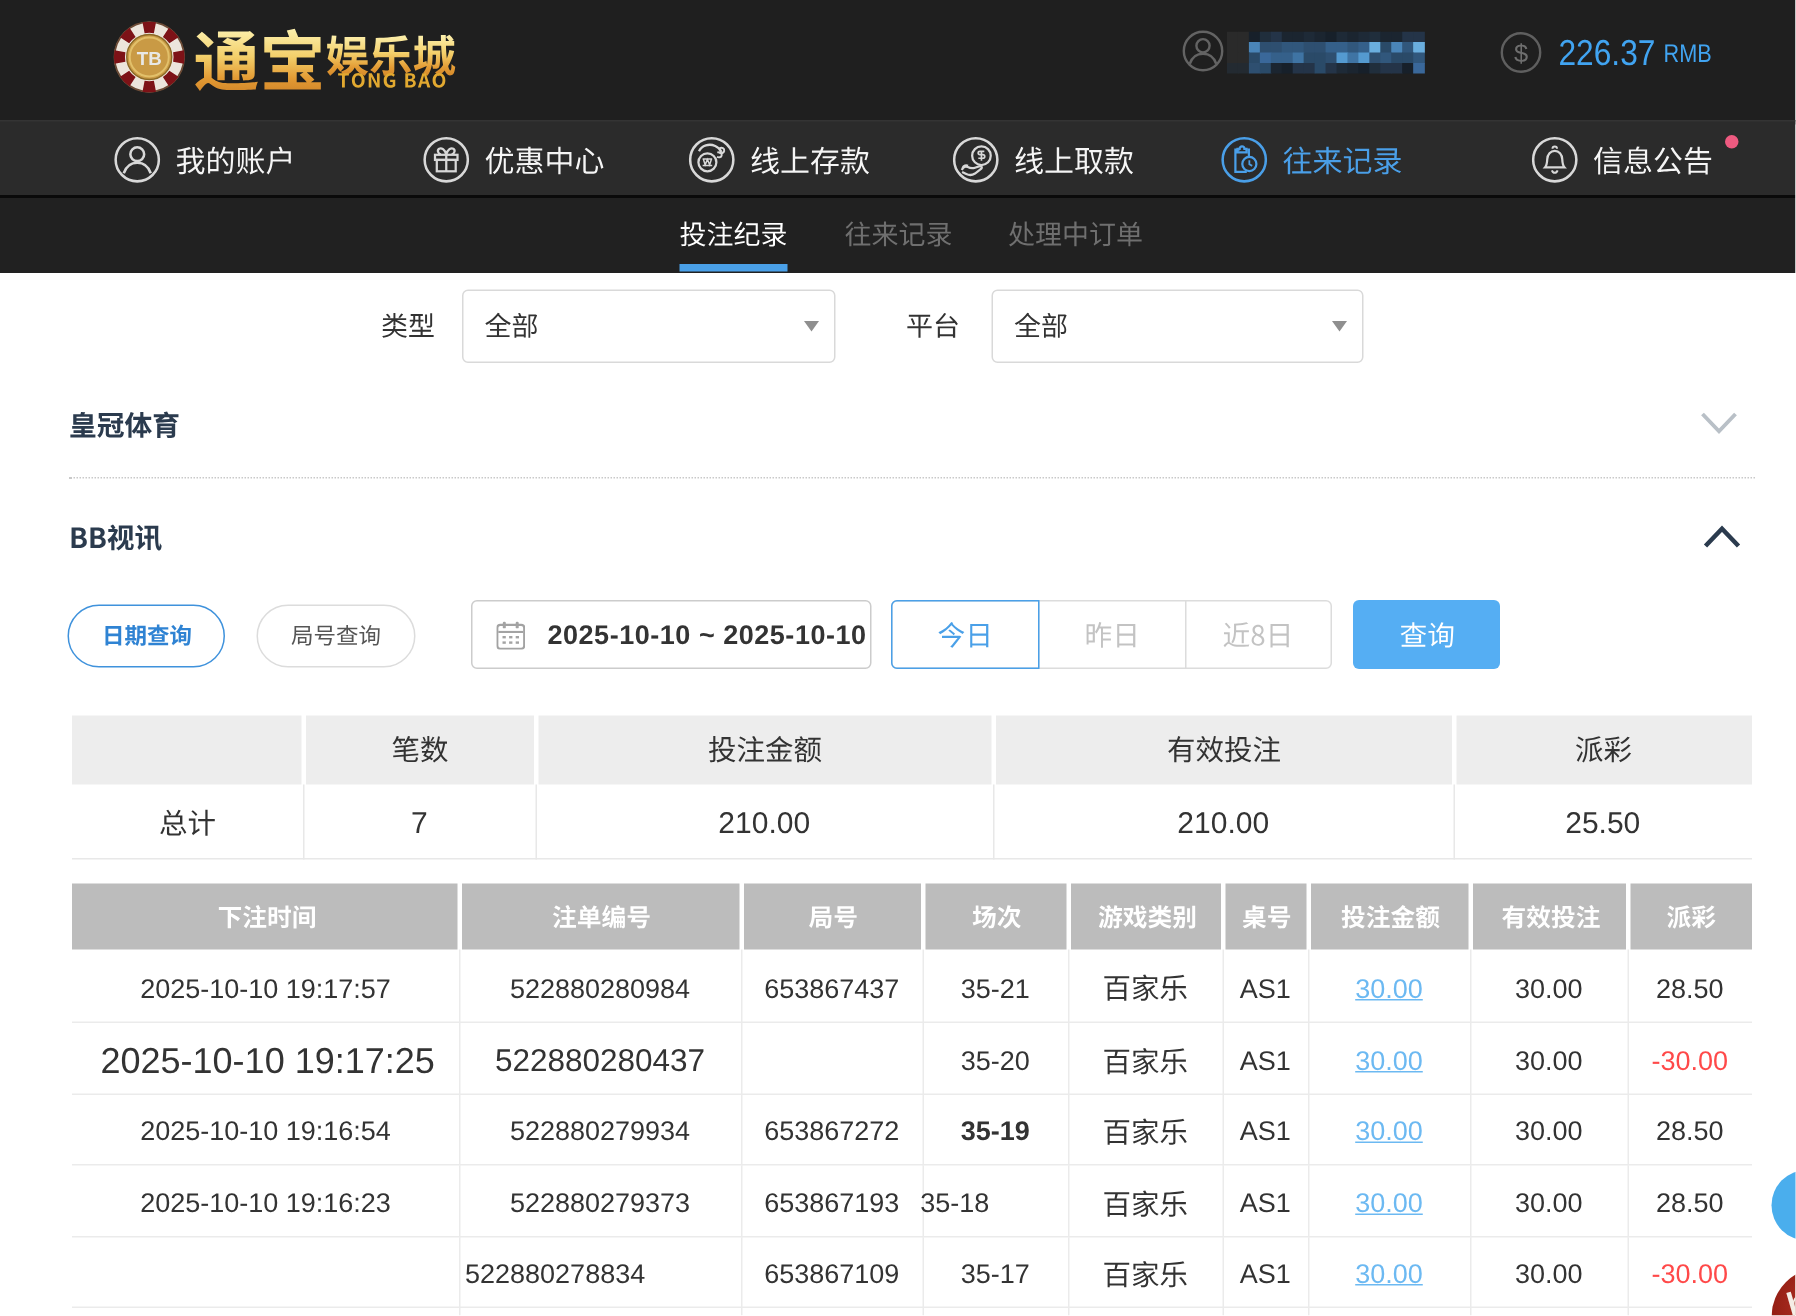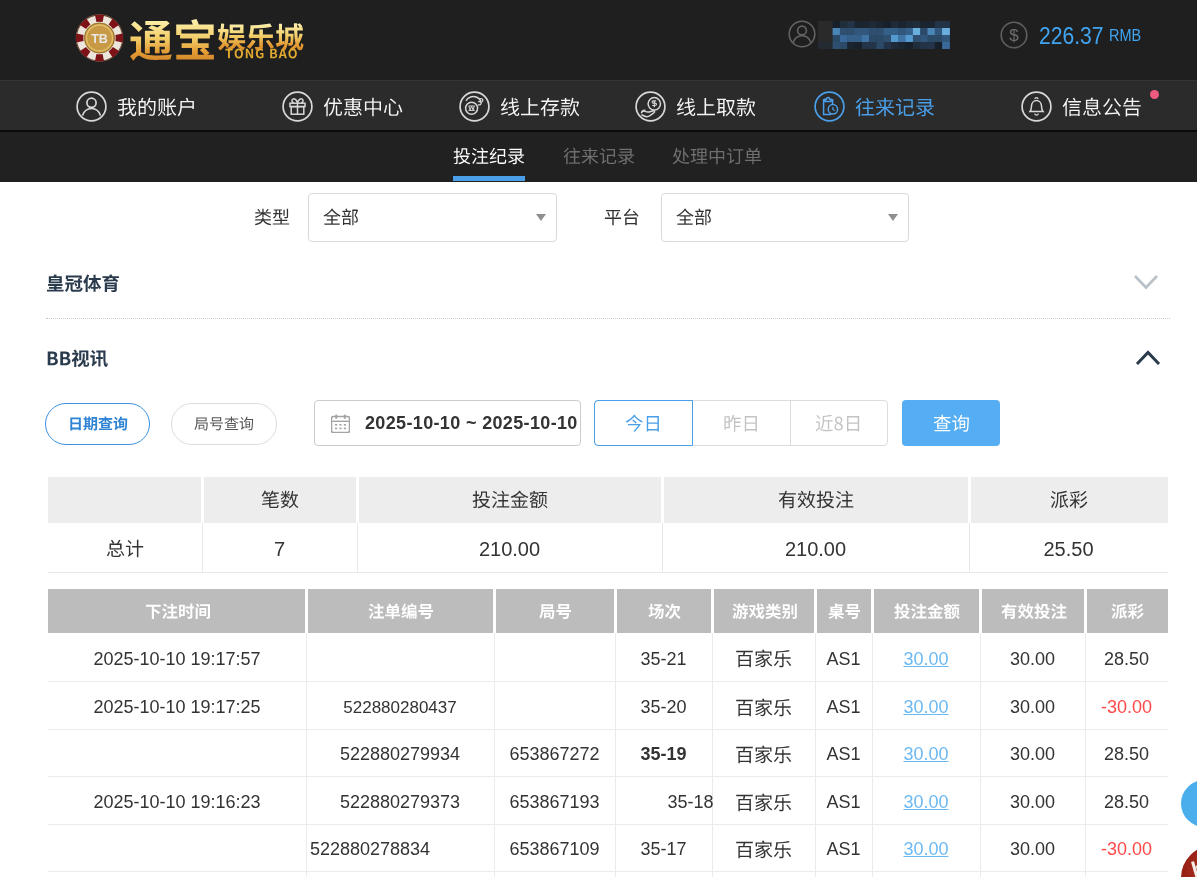--- a/index.html
+++ b/index.html
@@ -417,60 +417,63 @@
 <div class="abs" style="left:48px;top:633px;width:1120px;height:49px;border-bottom:1px solid #ebebeb"></div>
 <div class="abs" style="left:306px;top:633px;width:1px;height:49px;background:#ebebeb"></div>
 <div class="abs" style="left:494px;top:633px;width:1px;height:49px;background:#ebebeb"></div>
 <div class="abs" style="left:615px;top:633px;width:1px;height:49px;background:#ebebeb"></div>
 <div class="abs" style="left:712px;top:633px;width:1px;height:49px;background:#ebebeb"></div>
 <div class="abs" style="left:815px;top:633px;width:1px;height:49px;background:#ebebeb"></div>
 <div class="abs" style="left:872px;top:633px;width:1px;height:49px;background:#ebebeb"></div>
 <div class="abs" style="left:980px;top:633px;width:1px;height:49px;background:#ebebeb"></div>
 <div class="abs" style="left:1085px;top:633px;width:1px;height:49px;background:#ebebeb"></div>
 <div style="position:absolute;left:67.0px;top:645.5px;width:220px;font-size:18px;color:#333;font-weight:400;line-height:27px;letter-spacing:0px;text-align:center;white-space:nowrap;">2025-10-10 19:17:57</div>
+<div style="position:absolute;left:310.0px;top:645.5px;width:180px;font-size:18px;color:#333;font-weight:400;line-height:27px;letter-spacing:0px;text-align:center;white-space:nowrap;">522880280984</div>
+<div style="position:absolute;left:474.5px;top:645.5px;width:160px;font-size:18px;color:#333;font-weight:400;line-height:27px;letter-spacing:0px;text-align:center;white-space:nowrap;">653867437</div>
 <div style="position:absolute;left:613.5px;top:645.5px;width:100px;font-size:18px;color:#333;font-weight:400;line-height:27px;letter-spacing:0px;text-align:center;white-space:nowrap;">35-21</div>
 <div style="position:absolute;left:735.0px;top:649.3px">
       <svg style="display:block;overflow:visible;" width="57.0" height="20.1" viewBox="0 -16.7 57.0 20.1">
         <path fill="#333" d="M3.4 -10.7V1.5H4.8V0.3H14.4V1.5H15.9V-10.7H9.4C9.7 -11.6 10.0 -12.6 10.2 -13.5H17.8V-14.9H1.2V-13.5H8.5C8.4 -12.6 8.2 -11.5 8.0 -10.7ZM4.8 -4.6H14.4V-1.0H4.8ZM4.8 -5.9V-9.4H14.4V-5.9Z M27.0 -15.7C27.3 -15.2 27.5 -14.7 27.8 -14.2H20.6V-10.3H22.0V-13.0H35.1V-10.3H36.5V-14.2H29.5C29.2 -14.8 28.9 -15.5 28.5 -16.1ZM34.0 -9.1C32.9 -8.2 31.3 -6.9 29.8 -5.9C29.4 -7.0 28.8 -8.0 27.9 -8.9C28.3 -9.2 28.8 -9.5 29.2 -9.9H34.0V-11.1H23.0V-9.9H27.3C25.5 -8.7 22.9 -7.7 20.5 -7.1C20.8 -6.8 21.2 -6.3 21.3 -6.0C23.1 -6.5 25.1 -7.3 26.8 -8.2C27.2 -7.9 27.5 -7.5 27.7 -7.1C26.1 -5.9 22.9 -4.5 20.5 -3.9C20.7 -3.6 21.1 -3.1 21.2 -2.8C23.5 -3.5 26.4 -4.9 28.3 -6.2C28.5 -5.7 28.7 -5.3 28.8 -4.8C26.9 -3.1 23.2 -1.3 20.2 -0.6C20.4 -0.3 20.7 0.2 20.9 0.6C23.6 -0.2 26.9 -1.8 29.1 -3.5C29.2 -1.9 28.9 -0.6 28.3 -0.2C28.0 0.1 27.6 0.2 27.1 0.2C26.7 0.2 26.1 0.2 25.4 0.1C25.6 0.5 25.7 1.1 25.8 1.4C26.4 1.5 27.0 1.5 27.4 1.5C28.3 1.5 28.7 1.3 29.4 0.8C30.4 0.0 30.9 -2.4 30.2 -4.8L31.1 -5.4C32.2 -2.6 34.0 -0.4 36.4 0.7C36.6 0.3 37.0 -0.2 37.4 -0.4C35.0 -1.4 33.1 -3.5 32.2 -6.1C33.3 -6.7 34.3 -7.5 35.2 -8.2Z M42.5 -5.3C41.6 -3.6 40.1 -1.8 38.7 -0.6C39.1 -0.4 39.6 0.1 39.9 0.3C41.2 -1.0 42.8 -3.0 43.9 -4.8ZM51.1 -4.7C52.5 -3.2 54.2 -1.0 54.9 0.3L56.2 -0.4C55.5 -1.7 53.8 -3.8 52.4 -5.3ZM40.5 -6.7C40.6 -6.8 41.4 -6.9 42.7 -6.9H47.2V-0.3C47.2 -0.0 47.0 0.1 46.7 0.1C46.4 0.1 45.3 0.1 44.0 0.1C44.3 0.5 44.5 1.1 44.6 1.5C46.2 1.5 47.2 1.5 47.8 1.2C48.4 1.0 48.6 0.6 48.6 -0.3V-6.9H55.6L55.6 -8.4H48.6V-12.2H47.2V-8.4H41.8C42.2 -9.8 42.5 -11.6 42.7 -13.3C46.8 -13.4 51.6 -13.7 54.6 -14.5L53.8 -15.8C50.9 -15.0 45.6 -14.6 41.2 -14.5C41.2 -12.3 40.7 -9.9 40.6 -9.2C40.4 -8.5 40.2 -8.1 40.0 -8.0C40.1 -7.7 40.4 -7.0 40.5 -6.7Z"></path>
       </svg>
     </div>
 <div style="position:absolute;left:803.5px;top:645.5px;width:80px;font-size:18px;color:#333;font-weight:400;line-height:27px;letter-spacing:0px;text-align:center;white-space:nowrap;">AS1</div>
 <div style="position:absolute;left:886.0px;top:645.5px;width:80px;font-size:18px;color:#6cb9f2;font-weight:400;line-height:27px;letter-spacing:0px;text-align:center;white-space:nowrap;text-decoration:underline">30.00</div>
 <div style="position:absolute;left:992.5px;top:645.5px;width:80px;font-size:18px;color:#333;font-weight:400;line-height:27px;letter-spacing:0px;text-align:center;white-space:nowrap;">30.00</div>
 <div style="position:absolute;left:1086.5px;top:645.5px;width:80px;font-size:18px;color:#333;font-weight:400;line-height:27px;letter-spacing:0px;text-align:center;white-space:nowrap;">28.50</div>
 <div class="abs" style="left:48px;top:682px;width:1120px;height:47.5px;border-bottom:1px solid #ebebeb"></div>
 <div class="abs" style="left:306px;top:682px;width:1px;height:47.5px;background:#ebebeb"></div>
 <div class="abs" style="left:494px;top:682px;width:1px;height:47.5px;background:#ebebeb"></div>
 <div class="abs" style="left:615px;top:682px;width:1px;height:47.5px;background:#ebebeb"></div>
 <div class="abs" style="left:712px;top:682px;width:1px;height:47.5px;background:#ebebeb"></div>
 <div class="abs" style="left:815px;top:682px;width:1px;height:47.5px;background:#ebebeb"></div>
 <div class="abs" style="left:872px;top:682px;width:1px;height:47.5px;background:#ebebeb"></div>
 <div class="abs" style="left:980px;top:682px;width:1px;height:47.5px;background:#ebebeb"></div>
 <div class="abs" style="left:1085px;top:682px;width:1px;height:47.5px;background:#ebebeb"></div>
-<div style="position:absolute;left:67.0px;top:693.8px;width:220px;font-size:18px;color:#333;font-weight:400;line-height:27px;letter-spacing:0px;text-align:center;white-space:nowrap;">2025-10-10 19:17:25</div>
-<div style="position:absolute;left:310.0px;top:693.8px;width:180px;font-size:17px;color:#333;font-weight:400;line-height:27px;letter-spacing:0px;text-align:center;white-space:nowrap;">522880280437</div>
+<div style="position:absolute;left:67.0px;top:693.8px;width:220px;font-size:24px;color:#333;font-weight:400;line-height:27px;letter-spacing:0px;text-align:center;white-space:nowrap;">2025-10-10 19:17:25</div>
+<div style="position:absolute;left:310.0px;top:693.8px;width:180px;font-size:21px;color:#333;font-weight:400;line-height:27px;letter-spacing:0px;text-align:center;white-space:nowrap;">522880280437</div>
 <div style="position:absolute;left:613.5px;top:693.8px;width:100px;font-size:18px;color:#333;font-weight:400;line-height:27px;letter-spacing:0px;text-align:center;white-space:nowrap;">35-20</div>
 <div style="position:absolute;left:735.0px;top:697.6px">
       <svg style="display:block;overflow:visible;" width="57.0" height="20.1" viewBox="0 -16.7 57.0 20.1">
         <path fill="#333" d="M3.4 -10.7V1.5H4.8V0.3H14.4V1.5H15.9V-10.7H9.4C9.7 -11.6 10.0 -12.6 10.2 -13.5H17.8V-14.9H1.2V-13.5H8.5C8.4 -12.6 8.2 -11.5 8.0 -10.7ZM4.8 -4.6H14.4V-1.0H4.8ZM4.8 -5.9V-9.4H14.4V-5.9Z M27.0 -15.7C27.3 -15.2 27.5 -14.7 27.8 -14.2H20.6V-10.3H22.0V-13.0H35.1V-10.3H36.5V-14.2H29.5C29.2 -14.8 28.9 -15.5 28.5 -16.1ZM34.0 -9.1C32.9 -8.2 31.3 -6.9 29.8 -5.9C29.4 -7.0 28.8 -8.0 27.9 -8.9C28.3 -9.2 28.8 -9.5 29.2 -9.9H34.0V-11.1H23.0V-9.9H27.3C25.5 -8.7 22.9 -7.7 20.5 -7.1C20.8 -6.8 21.2 -6.3 21.3 -6.0C23.1 -6.5 25.1 -7.3 26.8 -8.2C27.2 -7.9 27.5 -7.5 27.7 -7.1C26.1 -5.9 22.9 -4.5 20.5 -3.9C20.7 -3.6 21.1 -3.1 21.2 -2.8C23.5 -3.5 26.4 -4.9 28.3 -6.2C28.5 -5.7 28.7 -5.3 28.8 -4.8C26.9 -3.1 23.2 -1.3 20.2 -0.6C20.4 -0.3 20.7 0.2 20.9 0.6C23.6 -0.2 26.9 -1.8 29.1 -3.5C29.2 -1.9 28.9 -0.6 28.3 -0.2C28.0 0.1 27.6 0.2 27.1 0.2C26.7 0.2 26.1 0.2 25.4 0.1C25.6 0.5 25.7 1.1 25.8 1.4C26.4 1.5 27.0 1.5 27.4 1.5C28.3 1.5 28.7 1.3 29.4 0.8C30.4 0.0 30.9 -2.4 30.2 -4.8L31.1 -5.4C32.2 -2.6 34.0 -0.4 36.4 0.7C36.6 0.3 37.0 -0.2 37.4 -0.4C35.0 -1.4 33.1 -3.5 32.2 -6.1C33.3 -6.7 34.3 -7.5 35.2 -8.2Z M42.5 -5.3C41.6 -3.6 40.1 -1.8 38.7 -0.6C39.1 -0.4 39.6 0.1 39.9 0.3C41.2 -1.0 42.8 -3.0 43.9 -4.8ZM51.1 -4.7C52.5 -3.2 54.2 -1.0 54.9 0.3L56.2 -0.4C55.5 -1.7 53.8 -3.8 52.4 -5.3ZM40.5 -6.7C40.6 -6.8 41.4 -6.9 42.7 -6.9H47.2V-0.3C47.2 -0.0 47.0 0.1 46.7 0.1C46.4 0.1 45.3 0.1 44.0 0.1C44.3 0.5 44.5 1.1 44.6 1.5C46.2 1.5 47.2 1.5 47.8 1.2C48.4 1.0 48.6 0.6 48.6 -0.3V-6.9H55.6L55.6 -8.4H48.6V-12.2H47.2V-8.4H41.8C42.2 -9.8 42.5 -11.6 42.7 -13.3C46.8 -13.4 51.6 -13.7 54.6 -14.5L53.8 -15.8C50.9 -15.0 45.6 -14.6 41.2 -14.5C41.2 -12.3 40.7 -9.9 40.6 -9.2C40.4 -8.5 40.2 -8.1 40.0 -8.0C40.1 -7.7 40.4 -7.0 40.5 -6.7Z"></path>
       </svg>
     </div>
 <div style="position:absolute;left:803.5px;top:693.8px;width:80px;font-size:18px;color:#333;font-weight:400;line-height:27px;letter-spacing:0px;text-align:center;white-space:nowrap;">AS1</div>
 <div style="position:absolute;left:886.0px;top:693.8px;width:80px;font-size:18px;color:#6cb9f2;font-weight:400;line-height:27px;letter-spacing:0px;text-align:center;white-space:nowrap;text-decoration:underline">30.00</div>
 <div style="position:absolute;left:992.5px;top:693.8px;width:80px;font-size:18px;color:#333;font-weight:400;line-height:27px;letter-spacing:0px;text-align:center;white-space:nowrap;">30.00</div>
 <div style="position:absolute;left:1086.5px;top:693.8px;width:80px;font-size:18px;color:#ff4949;font-weight:400;line-height:27px;letter-spacing:0px;text-align:center;white-space:nowrap;">-30.00</div>
 <div class="abs" style="left:48px;top:729.5px;width:1120px;height:47.5px;border-bottom:1px solid #ebebeb"></div>
 <div class="abs" style="left:306px;top:729.5px;width:1px;height:47.5px;background:#ebebeb"></div>
 <div class="abs" style="left:494px;top:729.5px;width:1px;height:47.5px;background:#ebebeb"></div>
 <div class="abs" style="left:615px;top:729.5px;width:1px;height:47.5px;background:#ebebeb"></div>
 <div class="abs" style="left:712px;top:729.5px;width:1px;height:47.5px;background:#ebebeb"></div>
 <div class="abs" style="left:815px;top:729.5px;width:1px;height:47.5px;background:#ebebeb"></div>
 <div class="abs" style="left:872px;top:729.5px;width:1px;height:47.5px;background:#ebebeb"></div>
 <div class="abs" style="left:980px;top:729.5px;width:1px;height:47.5px;background:#ebebeb"></div>
 <div class="abs" style="left:1085px;top:729.5px;width:1px;height:47.5px;background:#ebebeb"></div>
+<div style="position:absolute;left:67.0px;top:741.2px;width:220px;font-size:18px;color:#333;font-weight:400;line-height:27px;letter-spacing:0px;text-align:center;white-space:nowrap;">2025-10-10 19:16:54</div>
 <div style="position:absolute;left:310.0px;top:741.2px;width:180px;font-size:18px;color:#333;font-weight:400;line-height:27px;letter-spacing:0px;text-align:center;white-space:nowrap;">522880279934</div>
 <div style="position:absolute;left:474.5px;top:741.2px;width:160px;font-size:18px;color:#333;font-weight:400;line-height:27px;letter-spacing:0px;text-align:center;white-space:nowrap;">653867272</div>
 <div style="position:absolute;left:613.5px;top:741.2px;width:100px;font-size:18px;color:#333;font-weight:700;line-height:27px;letter-spacing:0px;text-align:center;white-space:nowrap;">35-19</div>
 <div style="position:absolute;left:735.0px;top:745.1px">
       <svg style="display:block;overflow:visible;" width="57.0" height="20.1" viewBox="0 -16.7 57.0 20.1">
         <path fill="#333" d="M3.4 -10.7V1.5H4.8V0.3H14.4V1.5H15.9V-10.7H9.4C9.7 -11.6 10.0 -12.6 10.2 -13.5H17.8V-14.9H1.2V-13.5H8.5C8.4 -12.6 8.2 -11.5 8.0 -10.7ZM4.8 -4.6H14.4V-1.0H4.8ZM4.8 -5.9V-9.4H14.4V-5.9Z M27.0 -15.7C27.3 -15.2 27.5 -14.7 27.8 -14.2H20.6V-10.3H22.0V-13.0H35.1V-10.3H36.5V-14.2H29.5C29.2 -14.8 28.9 -15.5 28.5 -16.1ZM34.0 -9.1C32.9 -8.2 31.3 -6.9 29.8 -5.9C29.4 -7.0 28.8 -8.0 27.9 -8.9C28.3 -9.2 28.8 -9.5 29.2 -9.9H34.0V-11.1H23.0V-9.9H27.3C25.5 -8.7 22.9 -7.7 20.5 -7.1C20.8 -6.8 21.2 -6.3 21.3 -6.0C23.1 -6.5 25.1 -7.3 26.8 -8.2C27.2 -7.9 27.5 -7.5 27.7 -7.1C26.1 -5.9 22.9 -4.5 20.5 -3.9C20.7 -3.6 21.1 -3.1 21.2 -2.8C23.5 -3.5 26.4 -4.9 28.3 -6.2C28.5 -5.7 28.7 -5.3 28.8 -4.8C26.9 -3.1 23.2 -1.3 20.2 -0.6C20.4 -0.3 20.7 0.2 20.9 0.6C23.6 -0.2 26.9 -1.8 29.1 -3.5C29.2 -1.9 28.9 -0.6 28.3 -0.2C28.0 0.1 27.6 0.2 27.1 0.2C26.7 0.2 26.1 0.2 25.4 0.1C25.6 0.5 25.7 1.1 25.8 1.4C26.4 1.5 27.0 1.5 27.4 1.5C28.3 1.5 28.7 1.3 29.4 0.8C30.4 0.0 30.9 -2.4 30.2 -4.8L31.1 -5.4C32.2 -2.6 34.0 -0.4 36.4 0.7C36.6 0.3 37.0 -0.2 37.4 -0.4C35.0 -1.4 33.1 -3.5 32.2 -6.1C33.3 -6.7 34.3 -7.5 35.2 -8.2Z M42.5 -5.3C41.6 -3.6 40.1 -1.8 38.7 -0.6C39.1 -0.4 39.6 0.1 39.9 0.3C41.2 -1.0 42.8 -3.0 43.9 -4.8ZM51.1 -4.7C52.5 -3.2 54.2 -1.0 54.9 0.3L56.2 -0.4C55.5 -1.7 53.8 -3.8 52.4 -5.3ZM40.5 -6.7C40.6 -6.8 41.4 -6.9 42.7 -6.9H47.2V-0.3C47.2 -0.0 47.0 0.1 46.7 0.1C46.4 0.1 45.3 0.1 44.0 0.1C44.3 0.5 44.5 1.1 44.6 1.5C46.2 1.5 47.2 1.5 47.8 1.2C48.4 1.0 48.6 0.6 48.6 -0.3V-6.9H55.6L55.6 -8.4H48.6V-12.2H47.2V-8.4H41.8C42.2 -9.8 42.5 -11.6 42.7 -13.3C46.8 -13.4 51.6 -13.7 54.6 -14.5L53.8 -15.8C50.9 -15.0 45.6 -14.6 41.2 -14.5C41.2 -12.3 40.7 -9.9 40.6 -9.2C40.4 -8.5 40.2 -8.1 40.0 -8.0C40.1 -7.7 40.4 -7.0 40.5 -6.7Z"></path>
       </svg>
     </div>
 <div style="position:absolute;left:803.5px;top:741.2px;width:80px;font-size:18px;color:#333;font-weight:400;line-height:27px;letter-spacing:0px;text-align:center;white-space:nowrap;">AS1</div>
 <div style="position:absolute;left:886.0px;top:741.2px;width:80px;font-size:18px;color:#6cb9f2;font-weight:400;line-height:27px;letter-spacing:0px;text-align:center;white-space:nowrap;text-decoration:underline">30.00</div>
@@ -481,21 +484,21 @@
 <div class="abs" style="left:494px;top:777px;width:1px;height:47.5px;background:#ebebeb"></div>
 <div class="abs" style="left:615px;top:777px;width:1px;height:47.5px;background:#ebebeb"></div>
 <div class="abs" style="left:712px;top:777px;width:1px;height:47.5px;background:#ebebeb"></div>
 <div class="abs" style="left:815px;top:777px;width:1px;height:47.5px;background:#ebebeb"></div>
 <div class="abs" style="left:872px;top:777px;width:1px;height:47.5px;background:#ebebeb"></div>
 <div class="abs" style="left:980px;top:777px;width:1px;height:47.5px;background:#ebebeb"></div>
 <div class="abs" style="left:1085px;top:777px;width:1px;height:47.5px;background:#ebebeb"></div>
 <div style="position:absolute;left:67.0px;top:788.8px;width:220px;font-size:18px;color:#333;font-weight:400;line-height:27px;letter-spacing:0px;text-align:center;white-space:nowrap;">2025-10-10 19:16:23</div>
 <div style="position:absolute;left:310.0px;top:788.8px;width:180px;font-size:18px;color:#333;font-weight:400;line-height:27px;letter-spacing:0px;text-align:center;white-space:nowrap;">522880279373</div>
 <div style="position:absolute;left:474.5px;top:788.8px;width:160px;font-size:18px;color:#333;font-weight:400;line-height:27px;letter-spacing:0px;text-align:center;white-space:nowrap;">653867193</div>
-<div style="position:absolute;left:613.5px;top:788.8px;width:100px;font-size:18px;color:#333;font-weight:400;line-height:27px;letter-spacing:0px;text-align:right;white-space:nowrap;">35-18</div>
+<div style="position:absolute;left:613.5px;top:788.8px;width:100px;font-size:18px;color:#333;font-weight:400;line-height:27px;letter-spacing:0px;text-align:left;white-space:nowrap;">35-18</div>
 <div style="position:absolute;left:735.0px;top:792.6px">
       <svg style="display:block;overflow:visible;" width="57.0" height="20.1" viewBox="0 -16.7 57.0 20.1">
         <path fill="#333" d="M3.4 -10.7V1.5H4.8V0.3H14.4V1.5H15.9V-10.7H9.4C9.7 -11.6 10.0 -12.6 10.2 -13.5H17.8V-14.9H1.2V-13.5H8.5C8.4 -12.6 8.2 -11.5 8.0 -10.7ZM4.8 -4.6H14.4V-1.0H4.8ZM4.8 -5.9V-9.4H14.4V-5.9Z M27.0 -15.7C27.3 -15.2 27.5 -14.7 27.8 -14.2H20.6V-10.3H22.0V-13.0H35.1V-10.3H36.5V-14.2H29.5C29.2 -14.8 28.9 -15.5 28.5 -16.1ZM34.0 -9.1C32.9 -8.2 31.3 -6.9 29.8 -5.9C29.4 -7.0 28.8 -8.0 27.9 -8.9C28.3 -9.2 28.8 -9.5 29.2 -9.9H34.0V-11.1H23.0V-9.9H27.3C25.5 -8.7 22.9 -7.7 20.5 -7.1C20.8 -6.8 21.2 -6.3 21.3 -6.0C23.1 -6.5 25.1 -7.3 26.8 -8.2C27.2 -7.9 27.5 -7.5 27.7 -7.1C26.1 -5.9 22.9 -4.5 20.5 -3.9C20.7 -3.6 21.1 -3.1 21.2 -2.8C23.5 -3.5 26.4 -4.9 28.3 -6.2C28.5 -5.7 28.7 -5.3 28.8 -4.8C26.9 -3.1 23.2 -1.3 20.2 -0.6C20.4 -0.3 20.7 0.2 20.9 0.6C23.6 -0.2 26.9 -1.8 29.1 -3.5C29.2 -1.9 28.9 -0.6 28.3 -0.2C28.0 0.1 27.6 0.2 27.1 0.2C26.7 0.2 26.1 0.2 25.4 0.1C25.6 0.5 25.7 1.1 25.8 1.4C26.4 1.5 27.0 1.5 27.4 1.5C28.3 1.5 28.7 1.3 29.4 0.8C30.4 0.0 30.9 -2.4 30.2 -4.8L31.1 -5.4C32.2 -2.6 34.0 -0.4 36.4 0.7C36.6 0.3 37.0 -0.2 37.4 -0.4C35.0 -1.4 33.1 -3.5 32.2 -6.1C33.3 -6.7 34.3 -7.5 35.2 -8.2Z M42.5 -5.3C41.6 -3.6 40.1 -1.8 38.7 -0.6C39.1 -0.4 39.6 0.1 39.9 0.3C41.2 -1.0 42.8 -3.0 43.9 -4.8ZM51.1 -4.7C52.5 -3.2 54.2 -1.0 54.9 0.3L56.2 -0.4C55.5 -1.7 53.8 -3.8 52.4 -5.3ZM40.5 -6.7C40.6 -6.8 41.4 -6.9 42.7 -6.9H47.2V-0.3C47.2 -0.0 47.0 0.1 46.7 0.1C46.4 0.1 45.3 0.1 44.0 0.1C44.3 0.5 44.5 1.1 44.6 1.5C46.2 1.5 47.2 1.5 47.8 1.2C48.4 1.0 48.6 0.6 48.6 -0.3V-6.9H55.6L55.6 -8.4H48.6V-12.2H47.2V-8.4H41.8C42.2 -9.8 42.5 -11.6 42.7 -13.3C46.8 -13.4 51.6 -13.7 54.6 -14.5L53.8 -15.8C50.9 -15.0 45.6 -14.6 41.2 -14.5C41.2 -12.3 40.7 -9.9 40.6 -9.2C40.4 -8.5 40.2 -8.1 40.0 -8.0C40.1 -7.7 40.4 -7.0 40.5 -6.7Z"></path>
       </svg>
     </div>
 <div style="position:absolute;left:803.5px;top:788.8px;width:80px;font-size:18px;color:#333;font-weight:400;line-height:27px;letter-spacing:0px;text-align:center;white-space:nowrap;">AS1</div>
 <div style="position:absolute;left:886.0px;top:788.8px;width:80px;font-size:18px;color:#6cb9f2;font-weight:400;line-height:27px;letter-spacing:0px;text-align:center;white-space:nowrap;text-decoration:underline">30.00</div>
 <div style="position:absolute;left:992.5px;top:788.8px;width:80px;font-size:18px;color:#333;font-weight:400;line-height:27px;letter-spacing:0px;text-align:center;white-space:nowrap;">30.00</div>
 <div style="position:absolute;left:1086.5px;top:788.8px;width:80px;font-size:18px;color:#333;font-weight:400;line-height:27px;letter-spacing:0px;text-align:center;white-space:nowrap;">28.50</div>
 <div class="abs" style="left:48px;top:824.5px;width:1120px;height:47.5px;border-bottom:1px solid #ebebeb"></div>

